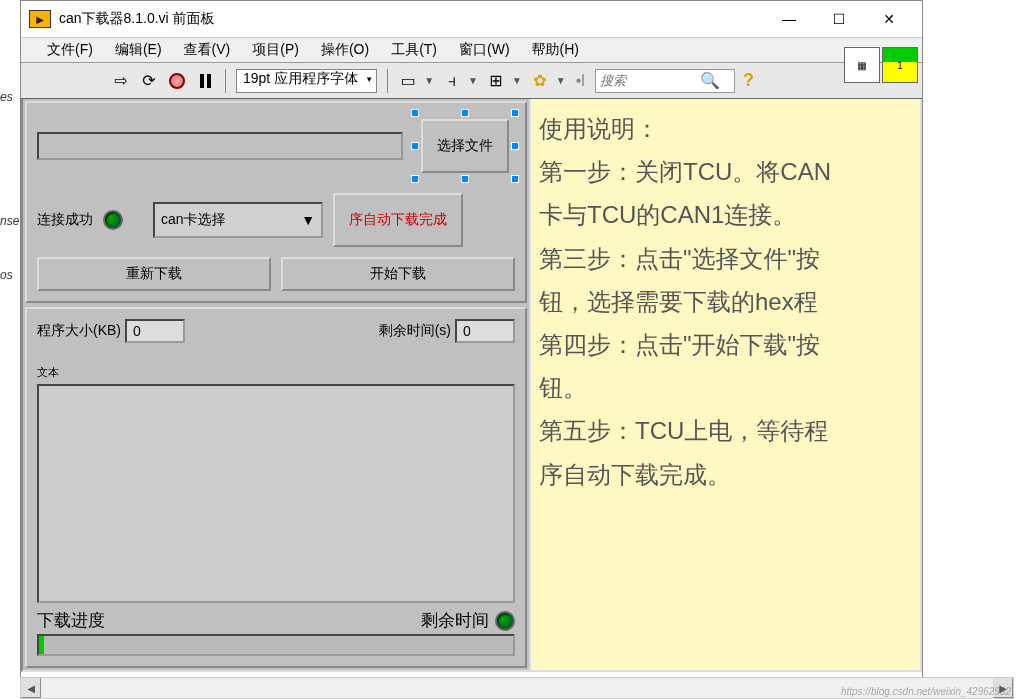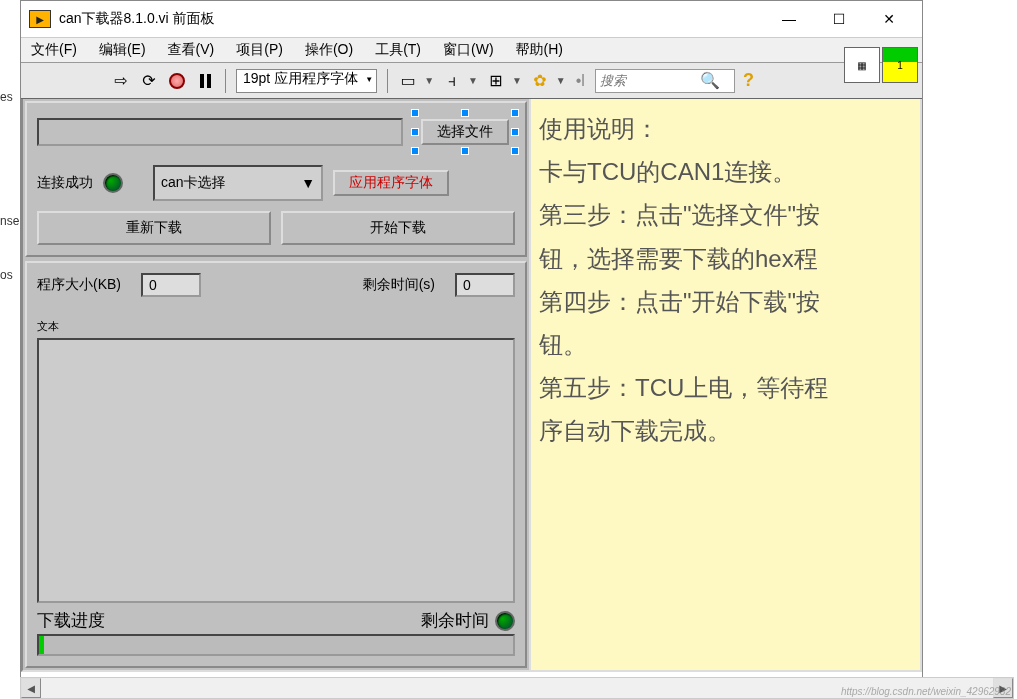--- a/index.html
+++ b/index.html
@@ -4,21 +4,21 @@
 <style>
 * { box-sizing: border-box; margin: 0; padding: 0; font-family: "Microsoft YaHei", Tahoma, sans-serif; }
 body { width: 1017px; height: 699px; background: #fff; overflow: hidden; position: relative; }
 .window { position: absolute; left: 20px; top: 0; width: 903px; height: 695px; border: 1px solid #888; background: #fff; }
 .titlebar { height: 36px; display: flex; align-items: center; padding: 0 8px; background: #fff; }
 .app-icon { width: 22px; height: 18px; background: #FFB300; border: 1px solid #333; display: flex; align-items: center; justify-content: center; margin-right: 8px; }
 .app-icon::before { content: "▶"; font-size: 10px; color: #222; }
 .title-text { font-size: 14px; color: #000; flex: 1; }
 .win-controls { display: flex; gap: 0; }
 .win-btn { width: 50px; height: 36px; display: flex; align-items: center; justify-content: center; font-size: 14px; color: #000; cursor: pointer; }
-.menubar { height: 26px; border-top: 1px solid #ccc; border-bottom: 1px solid #999; padding-left: 6px; display: flex; align-items: center; gap: 14px; font-size: 14px; background: #f0f0f0; }
+.menubar { height: 26px; border-top: 1px solid #ccc; border-bottom: 1px solid #999; padding-left: 22px; display: flex; align-items: center; gap: 14px; font-size: 14px; background: #f0f0f0; }
 .menu-item { cursor: pointer; padding: 2px 4px; }
 .top-icons { position: absolute; right: 4px; top: 46px; display: flex; gap: 2px; }
 .top-icon-box { width: 36px; height: 36px; border: 1px solid #666; display: flex; align-items: center; justify-content: center; font-size: 10px; }
 .toolbar { height: 36px; border-bottom: 1px solid #666; background: #e8e8e8; display: flex; align-items: center; padding: 0 10px 0 90px; gap: 8px; }
 .tb-btn { width: 20px; height: 20px; display: flex; align-items: center; justify-content: center; cursor: pointer; }
 .stop-btn { width: 16px; height: 16px; border: 2px solid #800; border-radius: 50%; background: radial-gradient(#faa, #d66); }
 .pause-bars { display: flex; gap: 3px; } .pause-bars span { width: 4px; height: 14px; background: #000; }
 .font-select { height: 24px; border: 1px solid #888; background: #fff; padding: 0 18px 0 6px; font-size: 14px; position: relative; cursor: pointer; }
 .font-select::after { content: "▼"; position: absolute; right: 3px; font-size: 8px; top: 5px; }
 .tb-divider { width: 1px; height: 24px; background: #888; margin: 0 2px; }
@@ -32,39 +32,39 @@
 .left-pane { width: 510px; border: 2px inset #ddd; border-top: none; display: flex; flex-direction: column; }
 .panel1 { border: 2px outset #ddd; margin: 2px; padding: 10px; background: #c0c0c0; }
 .file-row { display: flex; align-items: center; gap: 12px; }
 .path-input { height: 28px; flex: 1; border: 2px inset #999; background: #c0c0c0; position: relative; }
 .path-input::before { content: ""; position: absolute; left: -10px; top: 6px; font-size: 9px; color: #666; letter-spacing: -3px; }
 .sel-file-wrap { padding: 6px; position: relative; }
 .sel-file-wrap .handle { position: absolute; width: 8px; height: 8px; background: #0088ff; border: 1px solid #fff; }
 .h1 { top: -4px; left: -4px; } .h2 { top: -4px; left: 50%; margin-left: -4px; } .h3 { top: -4px; right: -4px; }
 .h4 { top: 50%; left: -4px; margin-top: -4px; } .h5 { top: 50%; right: -4px; margin-top: -4px; }
 .h6 { bottom: -4px; left: -4px; } .h7 { bottom: -4px; left: 50%; margin-left: -4px; } .h8 { bottom: -4px; right: -4px; }
-.lv-btn { border: 2px outset #ddd; background: #c0c0c0; padding: 2px 14px; font-size: 14px; cursor: pointer; text-align: center; }
+.lv-btn { border: 2px outset #ddd; background: #c0c0c0; padding: 16px 14px; font-size: 14px; cursor: pointer; text-align: center; }
 .lv-btn.red { color: #c00; }
 .row2 { display: flex; align-items: center; gap: 10px; margin-top: 14px; }
 .led { width: 20px; height: 20px; border-radius: 50%; background: radial-gradient(circle at 35% 35%, #0a0, #043); border: 2px solid #666; box-shadow: inset 1px 1px 2px #000; }
 .dropdown { height: 26px; width: 170px; border: 2px inset #999; background: #d0d0d0; display: flex; align-items: center; padding: 16px 6px; justify-content: space-between; cursor: pointer; font-size: 14px; }
 .row3 { display: flex; gap: 10px; margin-top: 10px; }
 .row3 .lv-btn { flex: 1; padding: 6px 0; }
 
 .panel2 { border: 2px outset #ddd; margin: 2px; padding: 10px; background: #c0c0c0; flex: 1; display: flex; flex-direction: column; }
-.stats-row { display: flex; align-items: center; font-size: 14px; gap: 20px; }
+.stats-row { display: flex; align-items: center; font-size: 14px; gap: 4px; }
 .num-field { width: 60px; height: 24px; border: 2px inset #999; background: #ddd; padding: 0 6px; font-size: 14px; display: flex; align-items: center; }
 .text-label { font-size: 11px; margin-top: 22px; }
 .textarea { flex: 1; border: 2px inset #999; background: #ccc; margin-top: 4px; }
 .progress-row { display: flex; justify-content: space-between; align-items: center; font-size: 17px; margin-top: 6px; }
 .progress-bar { height: 22px; border: 2px inset #999; background: #bbb; margin-top: 2px; position: relative; }
 .progress-fill { height: 100%; width: 1%; background: #0c0; }
 
 .right-pane { flex: 1; background: #fef9c3; padding: 8px 8px; font-size: 24px; color: #555; line-height: 1.8; border: 2px inset #ddd; border-top: none; border-left: none; overflow: hidden; }
-.left-edge { position: absolute; left: 0; top: 80px; width: 18px; font-size: 12px; color: #333; }
+.left-edge { position: absolute; left: 0; top: 80px; width: 18px; font-size: 12px; color: #333; font-style: italic; }
 .left-edge div { margin-bottom: 40px; }
 .hscroll { position: absolute; bottom: 0; left: 20px; width: 994px; height: 22px; background: #f0f0f0; border: 1px solid #ccc; display: flex; }
 .scroll-arrow { width: 20px; height: 100%; display: flex; align-items: center; justify-content: center; background: #e0e0e0; border: 1px outset #ddd; cursor: pointer; font-size: 10px; color: #555; }
 .scroll-track { flex: 1; background: #f0f0f0; }
 .watermark { position: absolute; right: 6px; bottom: 2px; font-size: 10px; color: rgba(120,120,120,0.6); font-style: italic; }
 </style>
 </head>
 <body>
 
 <div class="left-edge">
@@ -149,21 +149,21 @@
           </div>
         </div>
         <div class="row2">
           <span style="font-size:14px">连接成功</span>
           <div class="led"></div>
           <div style="width:10px"></div>
           <div class="dropdown">
             <span>can卡选择</span>
               <span>▼</span>
           </div>
-          <div class="lv-btn red">应用程序字体</div>
+          <div class="lv-btn red">序自动下载完成</div>
         </div>
         <div class="row3">
           <div class="lv-btn">重新下载</div>
           <div class="lv-btn">开始下载</div>
         </div>
       </div>
 
       <div class="panel2">
         <div class="stats-row">
           <span>程序大小(KB)</span>
@@ -182,20 +182,21 @@
           </span>
         </div>
         <div class="progress-bar">
           <div class="progress-fill"></div>
         </div>
       </div>
     </div>
 
     <div class="right-pane">
       <div>使用说明：</div>
+      <div>第一步：关闭TCU。将CAN</div>
       <div>卡与TCU的CAN1连接。</div>
       <div>第三步：点击"选择文件"按</div>
       <div>钮，选择需要下载的hex程</div>
       <div>第四步：点击"开始下载"按</div>
       <div>钮。</div>
       <div>第五步：TCU上电，等待程</div>
       <div>序自动下载完成。</div>
     </div>
   </div>
 </div>

